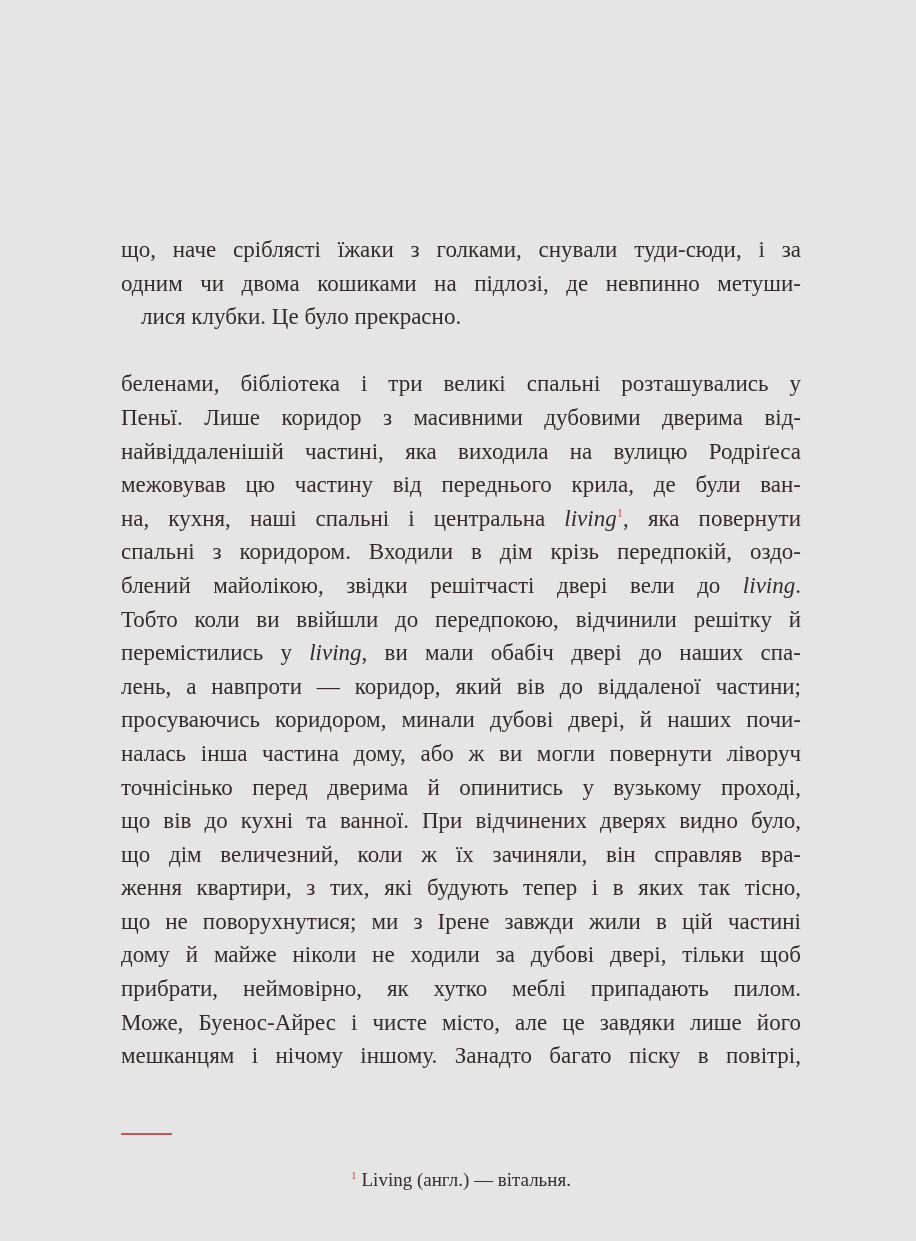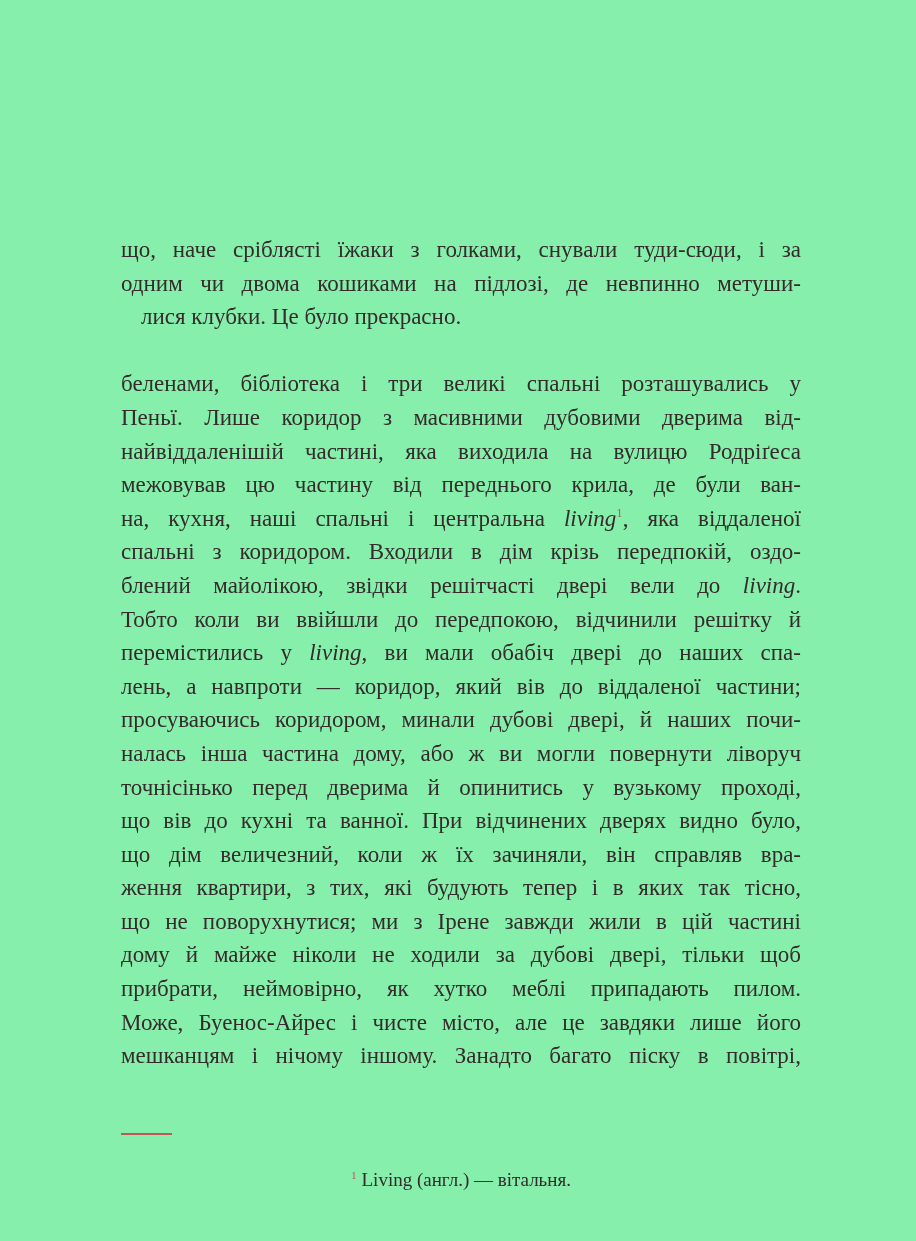--- a/index.html
+++ b/index.html
@@ -11,21 +11,21 @@
   body{
     width:var(--page-w);
     height:var(--page-h);
     background:#ffffff;
     position:relative;
     overflow:hidden;
     font-family:"Liberation Serif", serif;
   }
   .book-page{
     position:absolute; inset:0;
-    background:#86efac;
+    background:#e5e5e5;
   }
   .body-text{
     position:absolute;
     left:121px; top:233px; width:680px;
     font-size:23px;
     line-height:var(--lh);
     color:#352b2b;
     text-align:justify;
     text-justify:inter-word;
   }
@@ -78,21 +78,21 @@
       <div class="paragraph">
         <div class="line fill"><span>що, наче сріблясті їжаки з голками, снували туди-сюди, і за</span></div>
         <div class="line fill"><span>одним чи двома кошиками на підлозі, де невпинно метуши-</span></div>
         <div class="line short"><span>лися клубки. Це було прекрасно.</span></div>
       </div>
       <div class="paragraph">
         <div class="line fill"><span>беленами, бібліотека і три великі спальні розташувались у</span></div>
         <div class="line fill"><span>Пеньї. Лише коридор з масивними дубовими дверима від-</span></div>
         <div class="line fill"><span>найвіддаленішій частині, яка виходила на вулицю Родріґеса</span></div>
         <div class="line fill"><span>межовував цю частину від переднього крила, де були ван-</span></div>
-        <div class="line fill"><span>на, кухня, наші спальні і центральна </span><span class="it">living</span><span class="sup" style="color: rgb(193, 87, 93);">1</span><span>, яка віддаленої</span></div>
+        <div class="line fill"><span>на, кухня, наші спальні і центральна </span><span class="it">living</span><span class="sup" style="color: rgb(193, 87, 93);">1</span><span>, яка повернути</span></div>
         <div class="line fill"><span>спальні з коридором. Входили в дім крізь передпокій, оздо-</span></div>
         <div class="line fill"><span>блений майолікою, звідки решітчасті двері вели до </span><span class="it">living</span><span>.</span></div>
         <div class="line fill"><span>Тобто коли ви ввійшли до передпокою, відчинили решітку й</span></div>
         <div class="line fill"><span>перемістились у </span><span class="it">living</span><span>, ви мали обабіч двері до наших спа-</span></div>
         <div class="line fill"><span>лень, а навпроти — коридор, який вів до віддаленої частини;</span></div>
         <div class="line fill"><span>просуваючись коридором, минали дубові двері, й наших почи-</span></div>
         <div class="line fill"><span>налась інша частина дому, або ж ви могли повернути ліворуч</span></div>
         <div class="line fill"><span>точнісінько перед дверима й опинитись у вузькому проході,</span></div>
         <div class="line fill"><span>що вів до кухні та ванної. При відчинених дверях видно було,</span></div>
         <div class="line fill"><span>що дім величезний, коли ж їх зачиняли, він справляв вра-</span></div>

